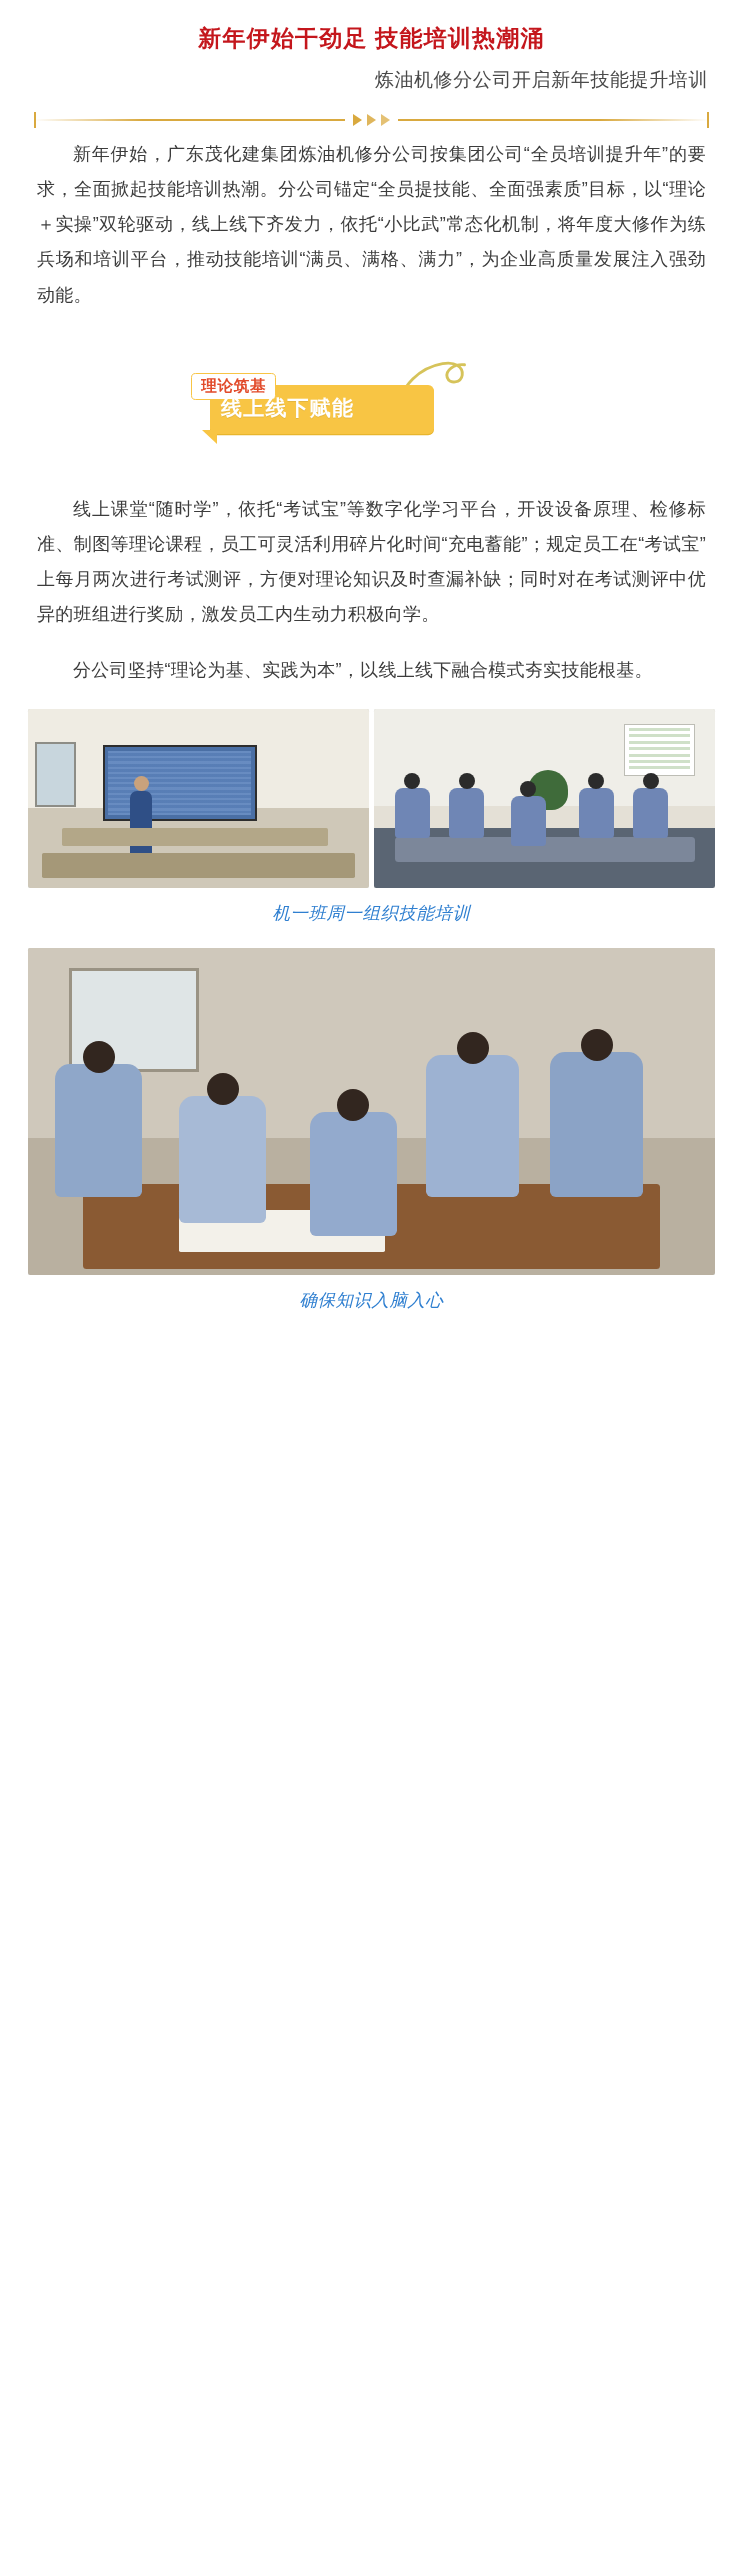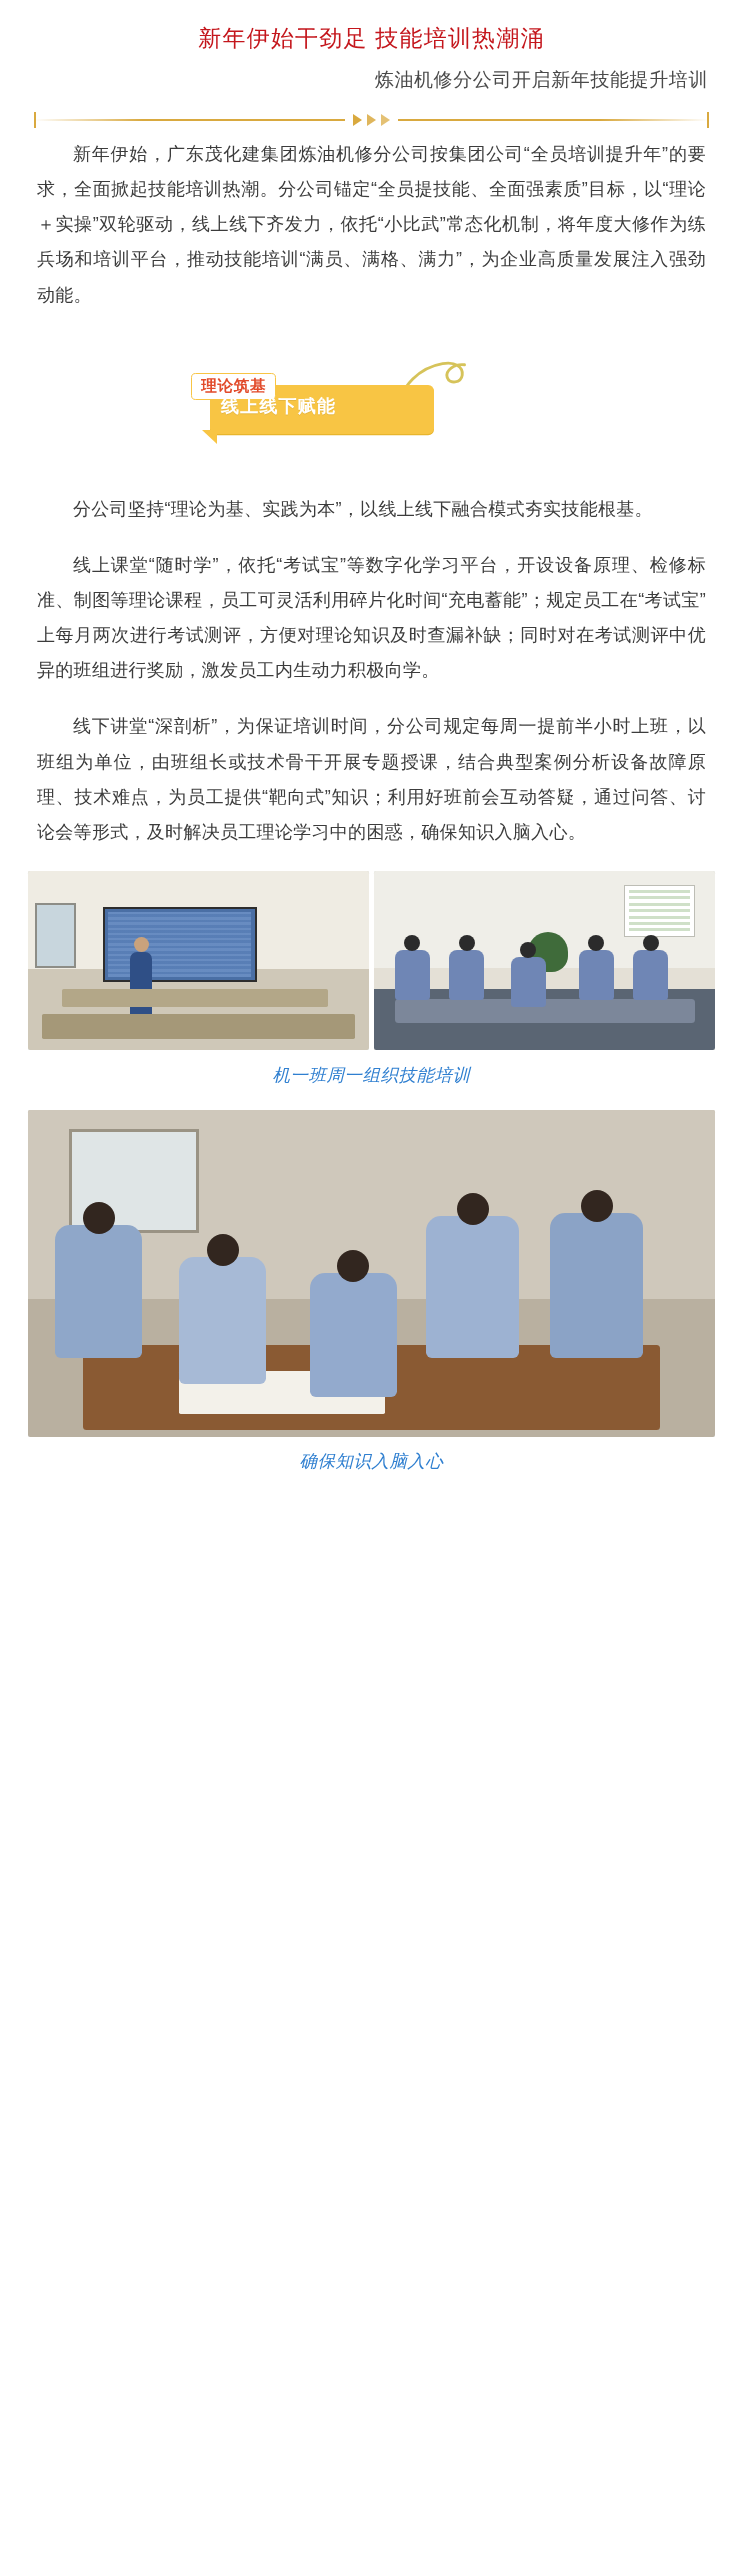--- a/index.html
+++ b/index.html
@@ -20,21 +20,21 @@
     position: relative;
   }
 
   
   .header {
     padding: 23px 35px 0 35px;
     text-align: center;
   }
   .title-main {
     font-size: 23px;
-    font-weight: normal;
+    font-weight: bold;
     color: #c4161c;
     letter-spacing: 1.2px;
     line-height: 1.35;
   }
   .title-sub {
     margin-top: 12.7px;
     font-size: 19px;
     color: #4a4a4a;
     letter-spacing: 0.6px;
     line-height: 1.4;
@@ -156,21 +156,21 @@
     font-size: 15.6px;
     font-weight: bold;
     color: #e24b2b;
     letter-spacing: 0.6px;
     z-index: 3;
   }
   .badge-text {
     position: absolute;
     left: 30px;
     top: 21px;
-    font-size: 18px;
+    font-size: 21px;
     font-weight: bold;
     color: #ffffff;
     letter-spacing: 1.2px;
     z-index: 4;
     text-shadow: 0 0.6px 0 rgba(0,0,0,.08);
   }
   .badge-swirl {
     position: absolute;
     right: -40px;
     top: -29px;
@@ -270,23 +270,22 @@
       <svg class="badge-swirl" viewBox="0 0 150 130">
         <path d="M18 122 C 20 70, 60 40, 96 34 C 118 30, 132 40, 130 54 C 128 68, 108 70, 104 58 C 100 46, 116 34, 134 36" fill="none" stroke="#d6c35a" stroke-width="5" stroke-linecap="round"></path>
       </svg>
       <div class="badge-body"></div>
       <div class="badge-tag">理论筑基</div>
       <div class="badge-text">线上线下赋能</div>
     </div>
   </div>
 
   <div class="content">
+    <p class="para">线上课堂“随时学”，依托“考试宝”等数字化学习平台，开设设备原理、检修标准、制图等理论课程，员工可灵活利用碎片化时间“充电蓄能”；规定员工在“考试宝”上每月两次进行考试测评，方便对理论知识及时查漏补缺；同时对在考试测评中优异的班组进行奖励，激发员工内生动力积极向学。</p>
     <p class="para">分公司坚持“理论为基、实践为本”，以线上线下融合模式夯实技能根基。</p>
-    <p class="para">线上课堂“随时学”，依托“考试宝”等数字化学习平台，开设设备原理、检修标准、制图等理论课程，员工可灵活利用碎片化时间“充电蓄能”；规定员工在“考试宝”上每月两次进行考试测评，方便对理论知识及时查漏补缺；同时对在考试测评中优异的班组进行奖励，激发员工内生动力积极向学。</p>
-    <p class="para">线下讲堂“深剖析”，为保证培训时间，分公司规定每周一提前半小时上班，以班组为单位，由班组长或技术骨干开展专题授课，结合典型案例分析设备故障原理、技术难点，为员工提供“靶向式”知识；利用好班前会互动答疑，通过问答、讨论会等形式，及时解决员工理论学习中的困惑，确保知识入脑入心。</p>
   </div>
 
   <div class="photo-block">
     <div class="photo-row">
       <div class="photo half">
         <div class="scene s1">
           <div class="ceil"></div>
           <div class="wall"></div>
           <div class="win"></div>
           <div class="screen"></div>

